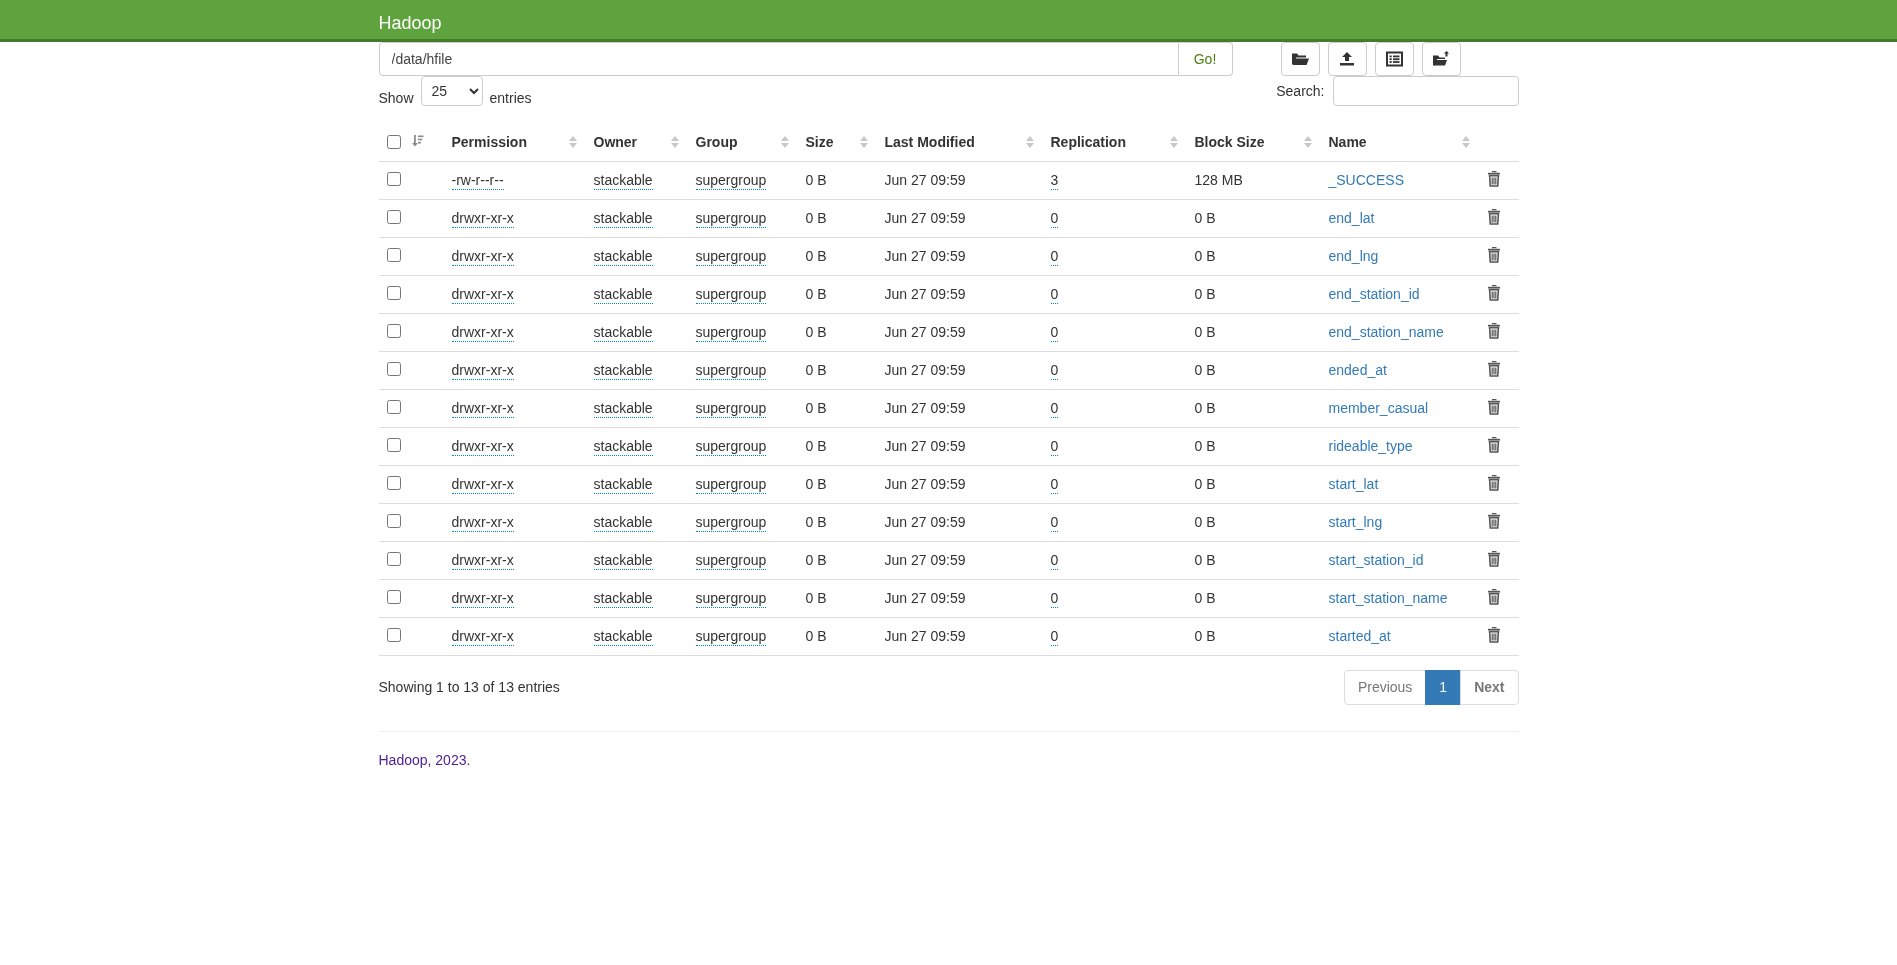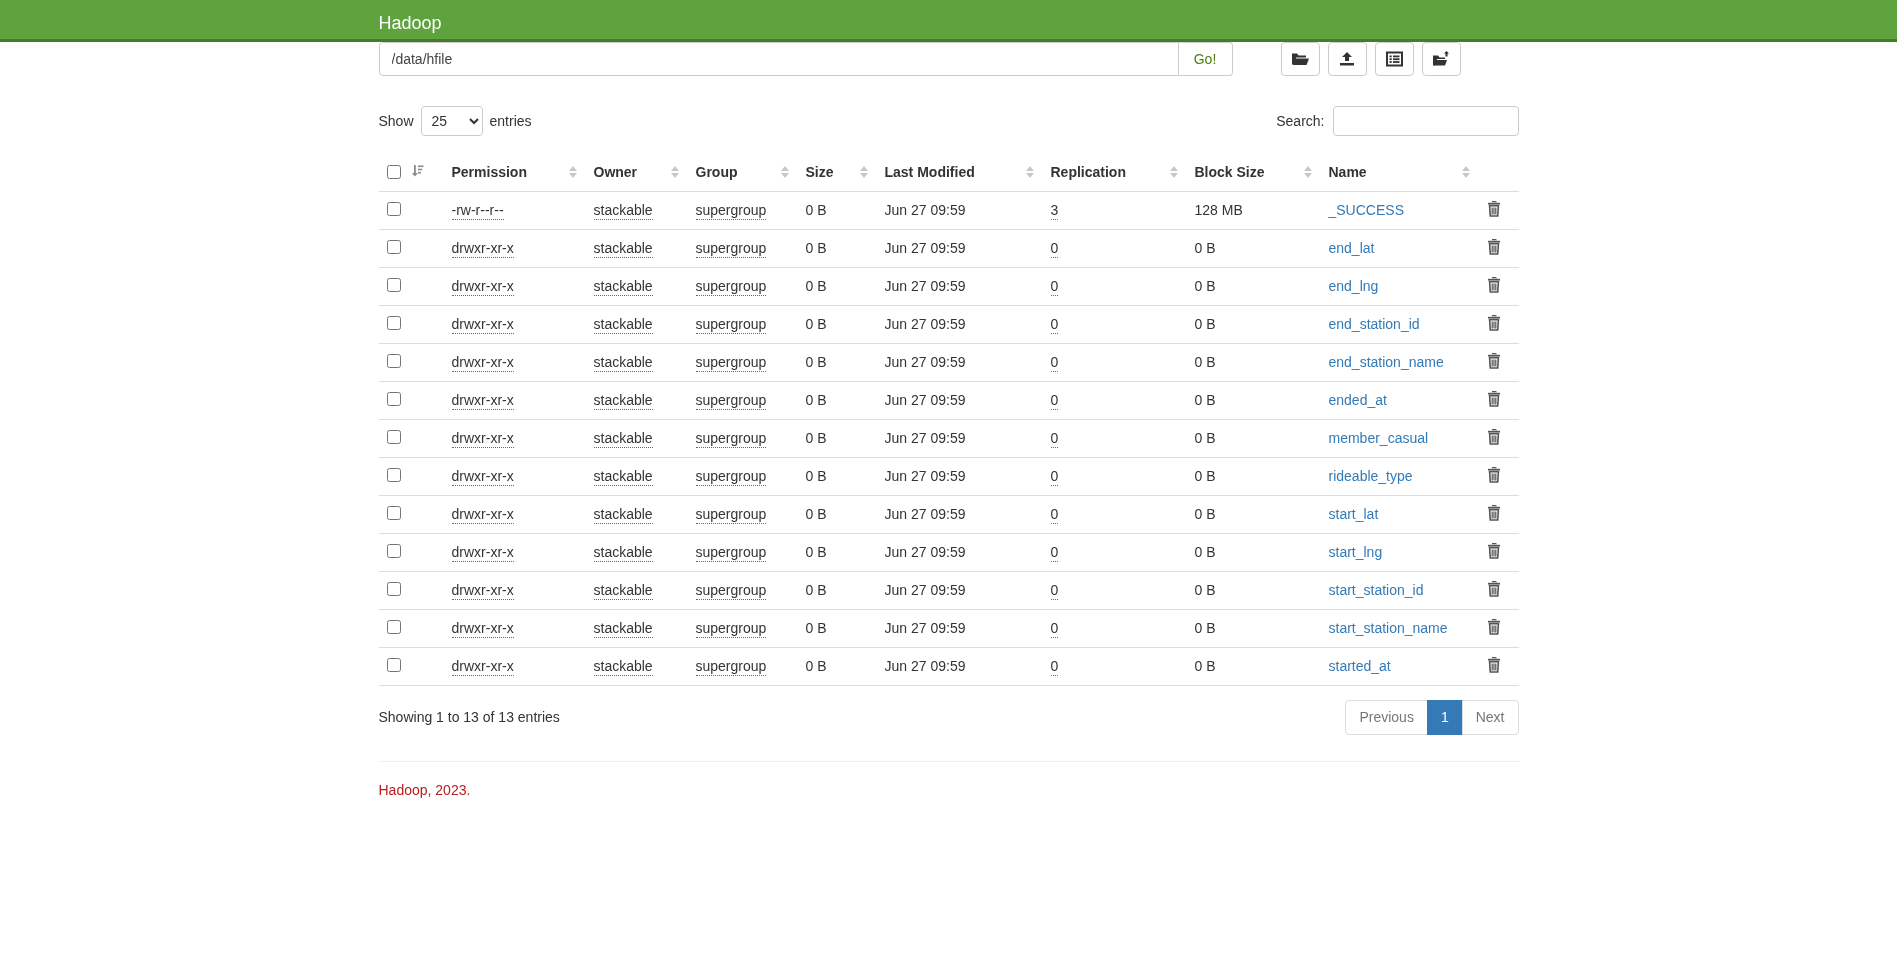--- a/index.html
+++ b/index.html
@@ -26,41 +26,41 @@
   .caret {
     display:inline-block; width:0; height:0; margin-left:4px; vertical-align:middle;
     border-top:4px solid rgba(255,255,255,.92);
     border-left:4px solid transparent; border-right:4px solid transparent;
   }
   
   .container { width:1170px; margin:0 auto; padding:0 15px; }
   .page-header { margin:46px 0 20px; padding-bottom:30px; border-bottom:1px solid #f0f0f0; }
   .page-header h1 { margin:0; font-size:35px; font-weight:400; color:#333; }
   
-  .path-row { display:flex; align-items:flex-start; margin-bottom:30px; }
+  .path-row { display:flex; align-items:flex-start; }
   .input-group { display:flex; width:854px; }
   .path-input {
     flex:1; height:34px; padding:6px 12px; font-size:14px; color:#444;
     border:1px solid #ccc; border-radius:4px 0 0 4px; outline:none;
     font-family:"Liberation Sans", sans-serif;
   }
   .go-btn {
     width:54px; height:34px; border:1px solid #ccc; border-left:none;
     background:#fff; border-radius:0 4px 4px 0; font-size:14px; color:#4d7c0f;
     cursor:pointer; font-family:"Liberation Sans", sans-serif;
   }
   .toolbar { display:flex; gap:8px; margin-left:48px; }
   .tool-btn {
     width:39px; height:34px; background:#fff; border:1px solid #ccc; border-radius:4px;
     display:flex; align-items:center; justify-content:center; cursor:pointer; padding:0;
   }
   .tool-btn svg { display:block; }
   
   .controls-row { display:flex; justify-content:space-between; align-items:center; margin-bottom:18px; }
-  .length-ctl { display:flex; align-items:center; gap:7px; }
+  .length-ctl { display:flex; align-items:flex-end; gap:7px; }
   .length-ctl select {
     height:30px; width:62px; border:1px solid #ccc; border-radius:4px; padding:2px 6px;
     font-size:14px; color:#333; background:#fff; font-family:"Liberation Sans", sans-serif;
   }
   .search-ctl { display:flex; align-items:center; gap:8px; }
   .search-ctl input {
     width:186px; height:30px; border:1px solid #ccc; border-radius:4px; padding:4px 8px;
     font-size:14px; outline:none;
   }
   
@@ -86,25 +86,25 @@
   .hdr-check-wrap { display:flex; align-items:center; gap:10px; }
   
   .table-footer { display:flex; justify-content:space-between; align-items:center; margin-top:14px; }
   .showing { color:#333; }
   .pagination { display:flex; list-style:none; margin:0; padding:0; }
   .pagination li {
     border:1px solid #ddd; background:#fff; color:#777; padding:7px 13px;
     margin-left:-1px; cursor:pointer; line-height:1.42;
   }
   .pagination li:first-child { border-radius:4px 0 0 4px; margin-left:11px; }
-  .pagination li:last-child { border-radius:0 4px 4px 0; }
+  .pagination li:last-child { border-radius:0 4px 4px 0;font-weight:bold; }
   .pagination li.active { background:#337ab7; border-color:#337ab7; color:#fff; }
   
   hr.footer-hr { border:0; border-top:1px solid #eee; margin:26px 0 0; }
-  .site-footer { margin:20px 0 40px; color:#b91c1c; }
+  .site-footer { margin:20px 0 40px; color:#4c1d95; }
 </style>
 </head>
 <body>
 
 <nav class="navbar">
   <div class="container">
     <a class="brand">Hadoop</a>
   </div>
 </nav>
 

